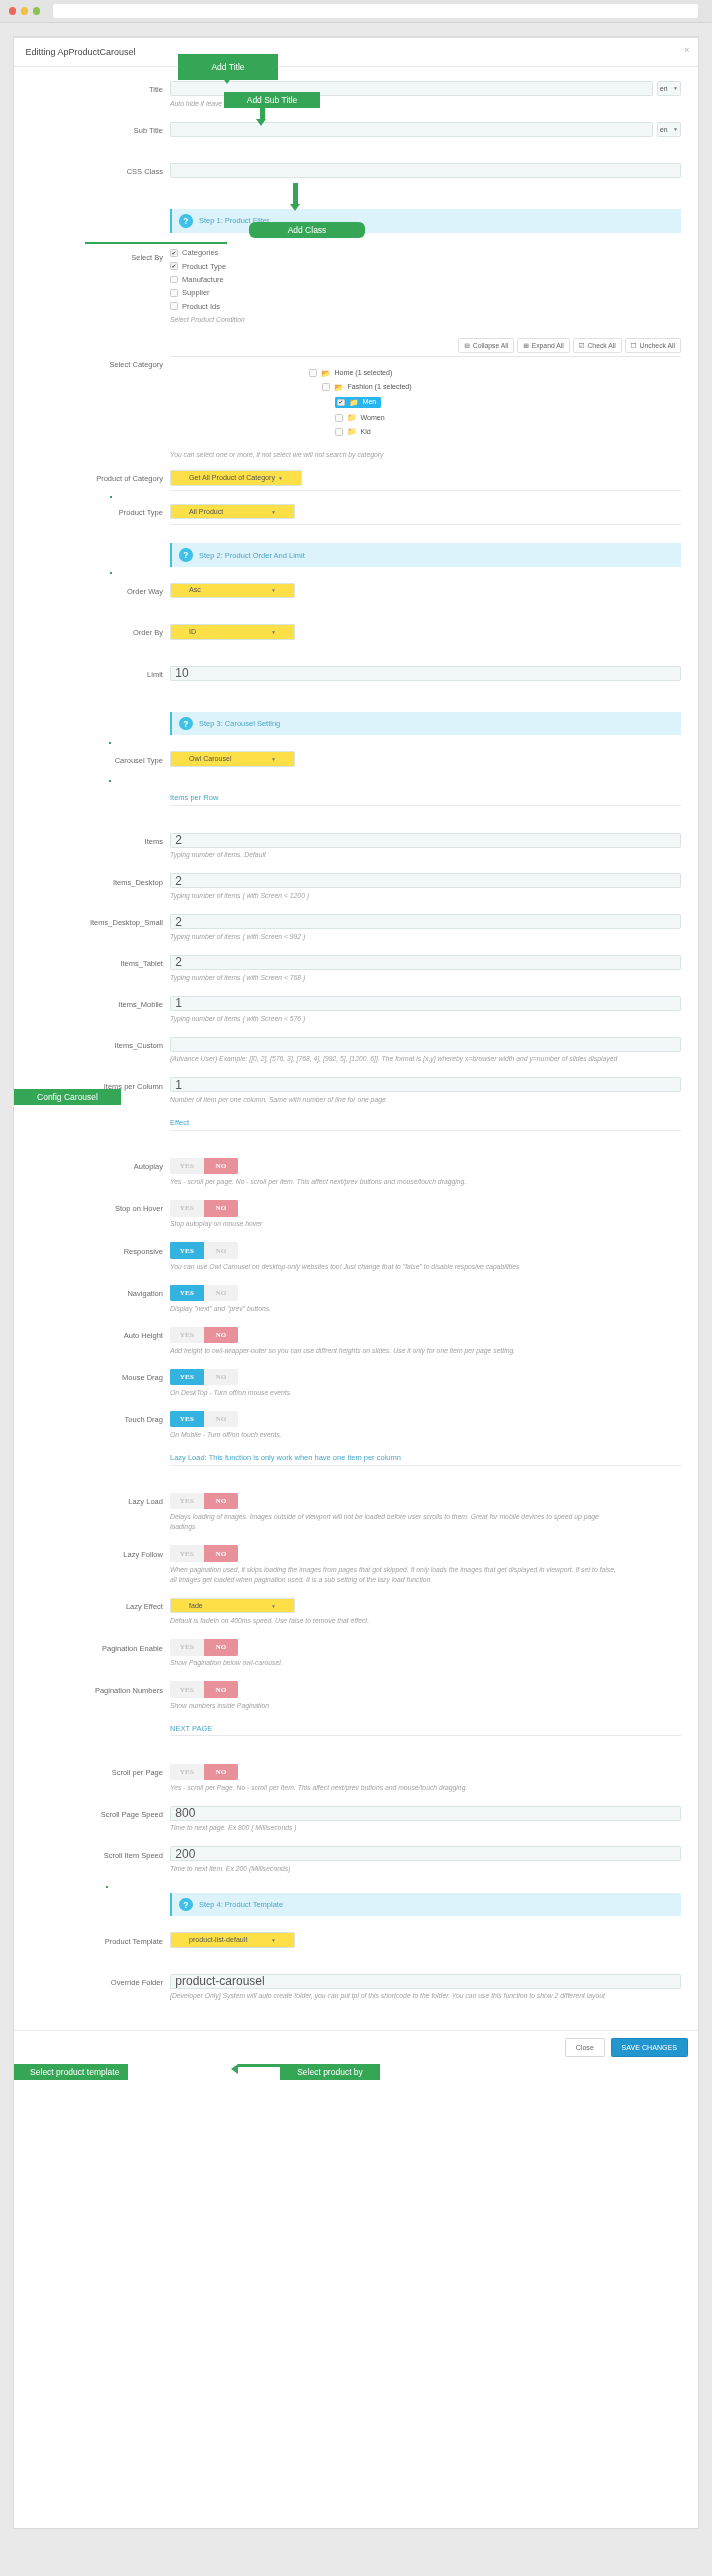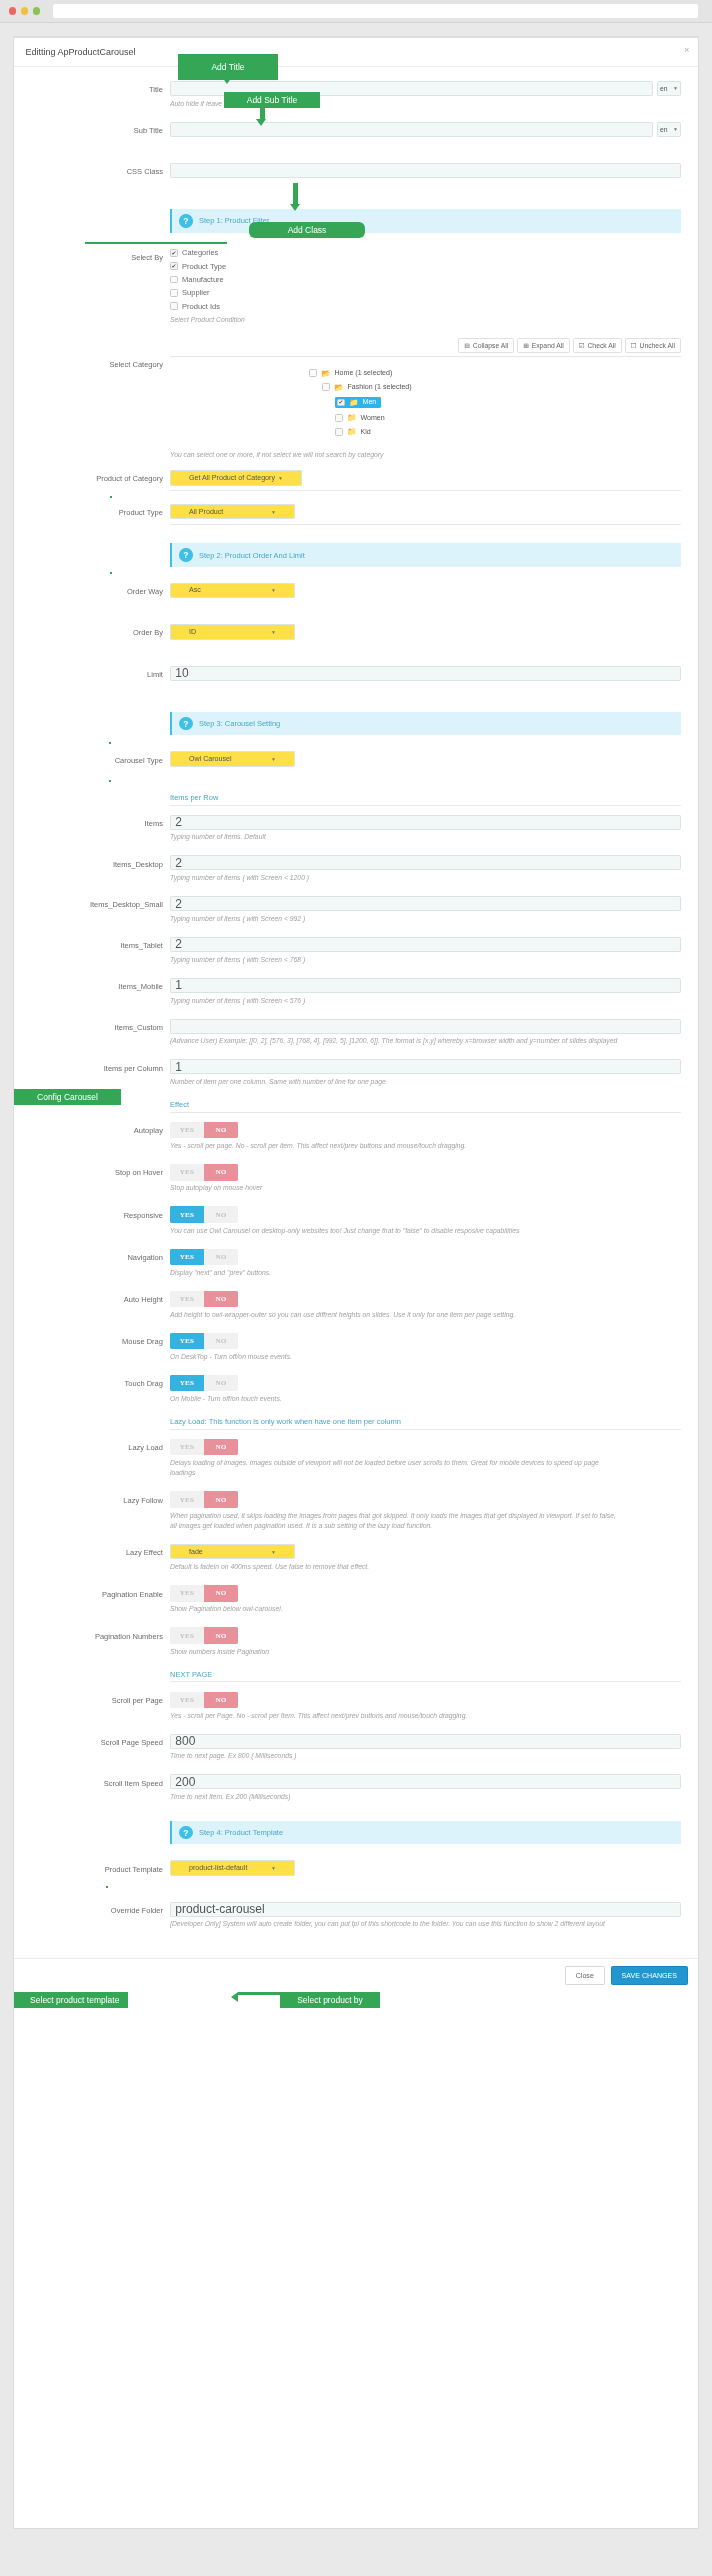--- a/index.html
+++ b/index.html
@@ -164,21 +164,21 @@
   .divider { border-top:0.7px solid #e8e8e8; margin:4.3px 0 10px 0; }
 
   
   .rule-lbl { display:flex; align-items:center; gap:7.1px; }
   .rule-lbl .ln { flex:1; border-top:0.7px solid #e6e6e6; }
 
   
   .sec-head {
     color:#4aa8c8; font-size:7.5px;
     padding-bottom:2.8px; border-bottom:0.7px solid #e8e8e8;
-    margin-bottom:2px;
+    margin-bottom:20px;
   }
 
   
   .toggle { display:inline-flex; border-radius:1.4px; overflow:hidden;font-family:Liberation Serif, serif; }
   .toggle span {
     width:34px; height:16.4px; display:flex;
     align-items:center; justify-content:center;
     font-size:7.1px; font-weight:bold; letter-spacing:0.2px;
   }
   .toggle .off { background:#f1f1f1; color:#c2c2c2; }

